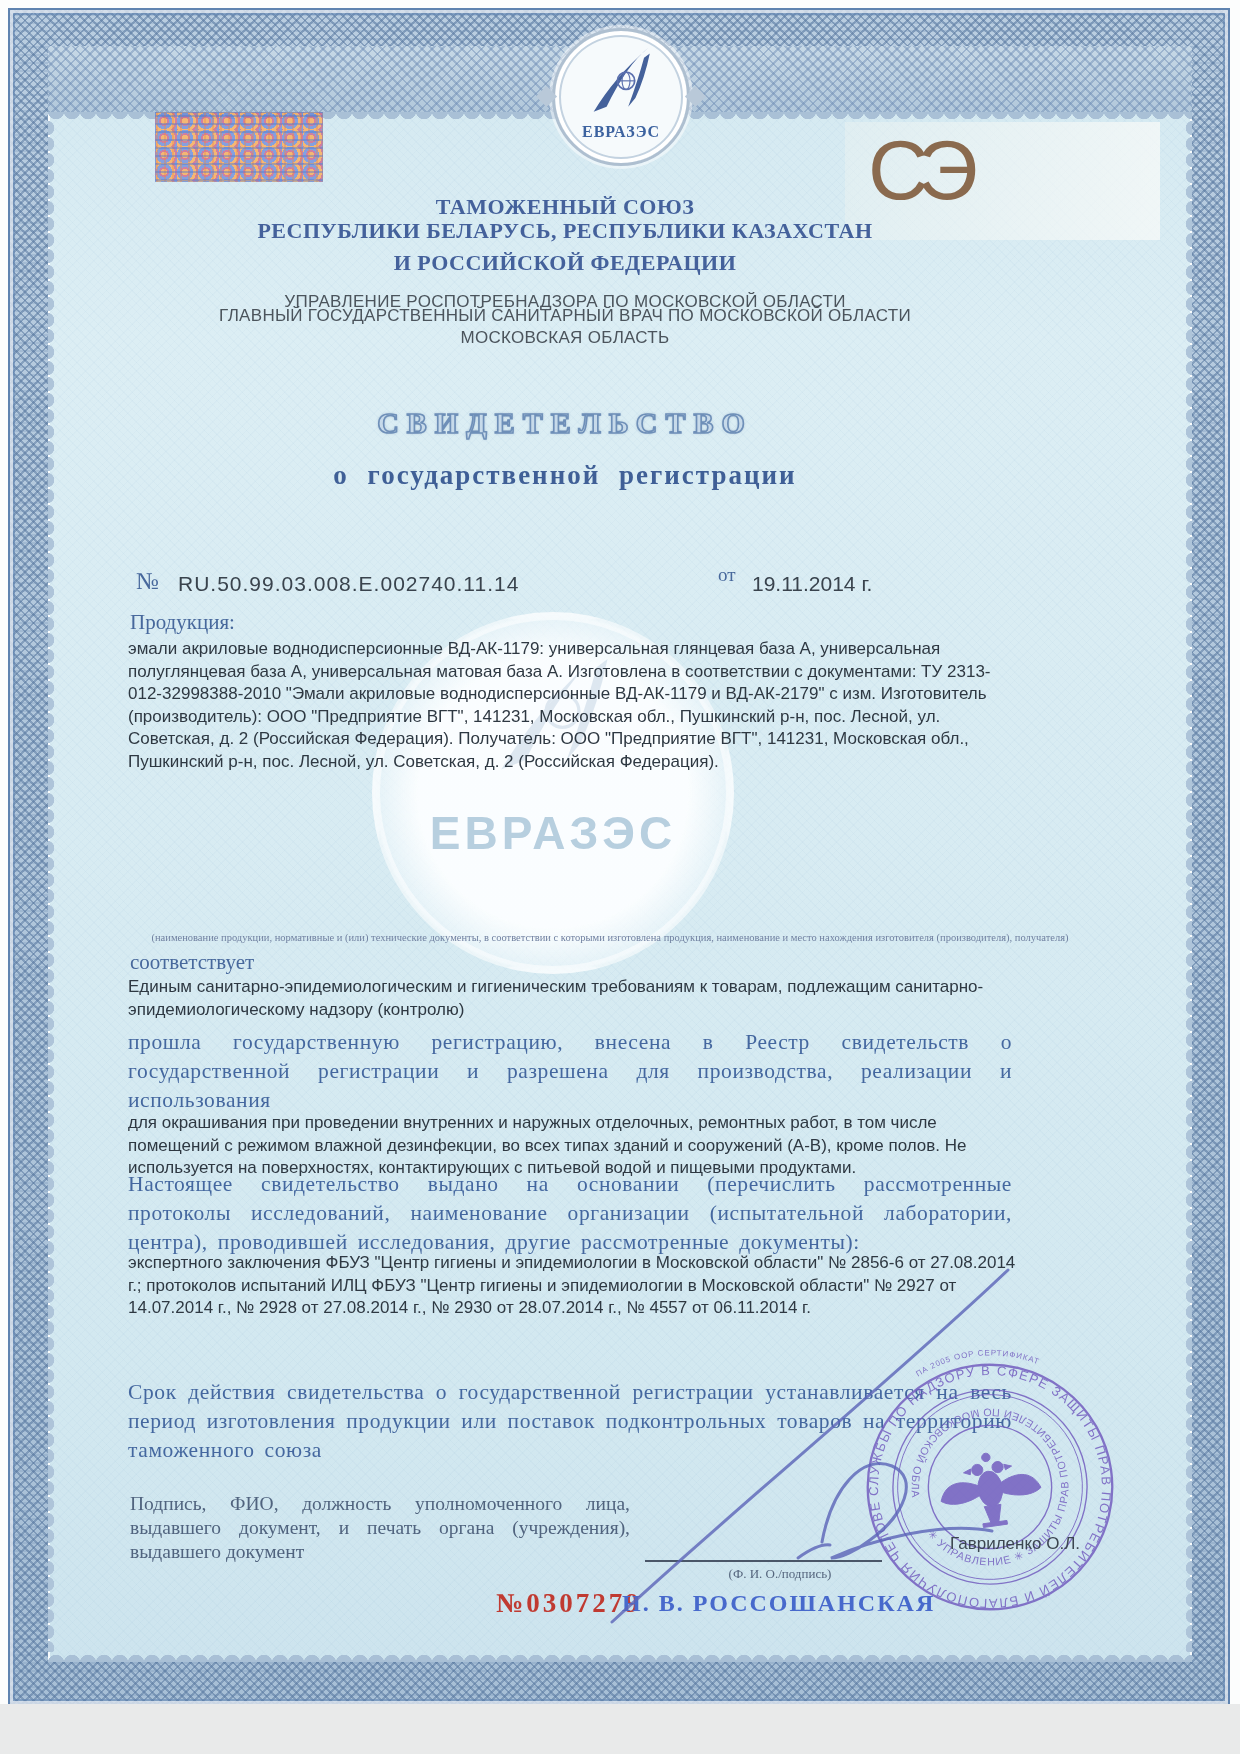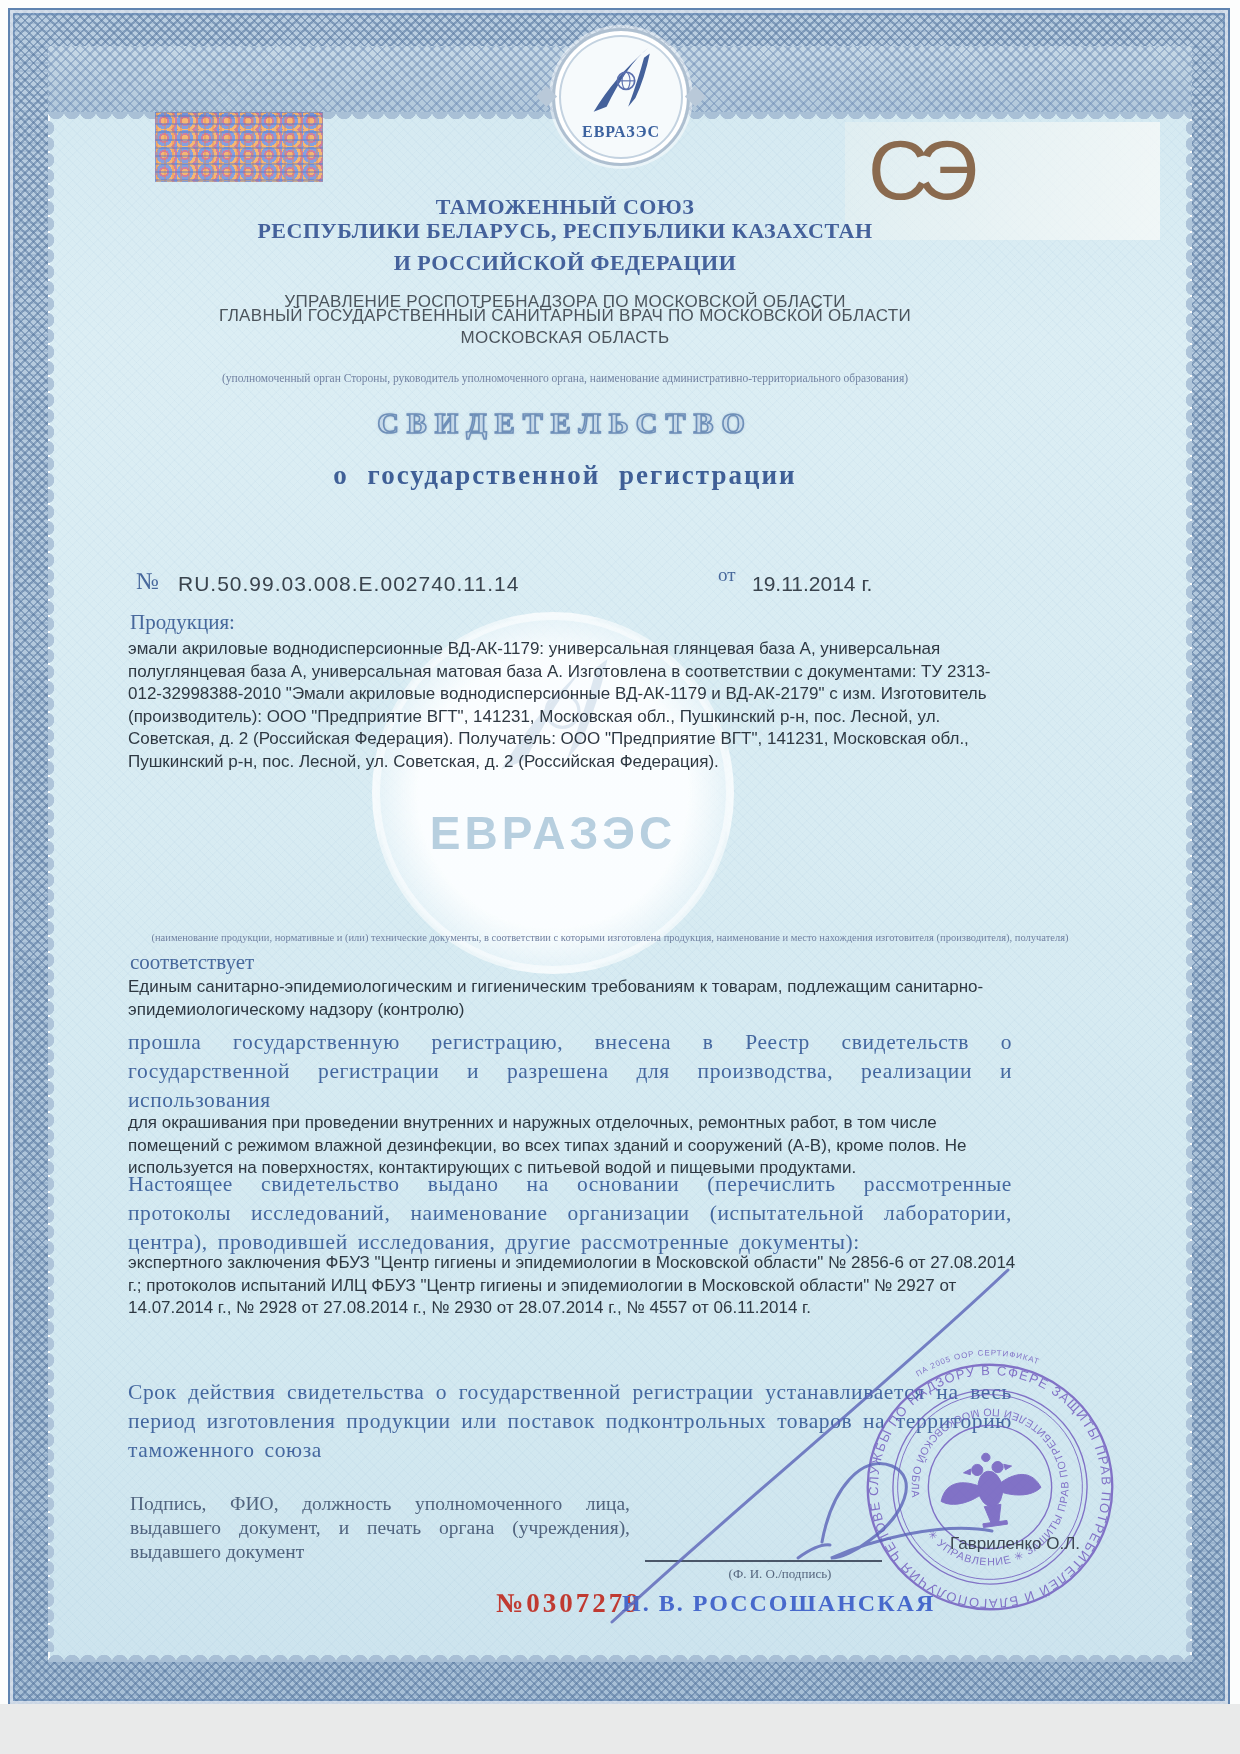--- a/index.html
+++ b/index.html
@@ -136,21 +136,20 @@
   <div class="hologram"></div>
   <div class="se-patch"></div>
   <div class="se-mark">СЭ</div>
 
   <div class="center-col h-union serif" style="top:194px;">ТАМОЖЕННЫЙ СОЮЗ</div>
   <div class="center-col h-union serif" style="top:218px;">РЕСПУБЛИКИ БЕЛАРУСЬ, РЕСПУБЛИКИ КАЗАХСТАН</div>
   <div class="center-col h-union serif" style="top:250px;">И РОССИЙСКОЙ ФЕДЕРАЦИИ</div>
   <div class="center-col h-auth sans" style="top:292px;">УПРАВЛЕНИЕ РОСПОТРЕБНАДЗОРА ПО МОСКОВСКОЙ ОБЛАСТИ</div>
   <div class="center-col h-auth sans" style="top:306px;">ГЛАВНЫЙ ГОСУДАРСТВЕННЫЙ САНИТАРНЫЙ ВРАЧ ПО МОСКОВСКОЙ ОБЛАСТИ</div>
   <div class="center-col h-auth sans" style="top:328px;">МОСКОВСКАЯ ОБЛАСТЬ</div>
-  <div class="center-col caption serif" style="top:372px;font-size:11.5px;">(уполномоченный орган Стороны, руководитель уполномоченного органа, наименование административно-территориального образования)</div>
 
   <div class="center-col title-main serif" style="top:406px;">СВИДЕТЕЛЬСТВО</div>
   <div class="center-col title-sub serif" style="top:460px;">о государственной регистрации</div>
 
   <div class="abs serif blue-serif z2" style="left:136px;top:568px;font-size:24px;">№</div>
   <div class="abs sans z2" style="left:178px;top:572px;font-size:21px;color:#39434d;letter-spacing:1px;">RU.50.99.03.008.E.002740.11.14</div>
   <div class="abs serif blue-serif z2" style="left:718px;top:564px;font-size:19px;">от</div>
   <div class="abs sans z2" style="left:752px;top:572px;font-size:21px;color:#39434d;">19.11.2014 г.</div>
 
   <div class="abs serif blue-serif z2" style="left:130px;top:610px;font-size:21px;">Продукция:</div>

